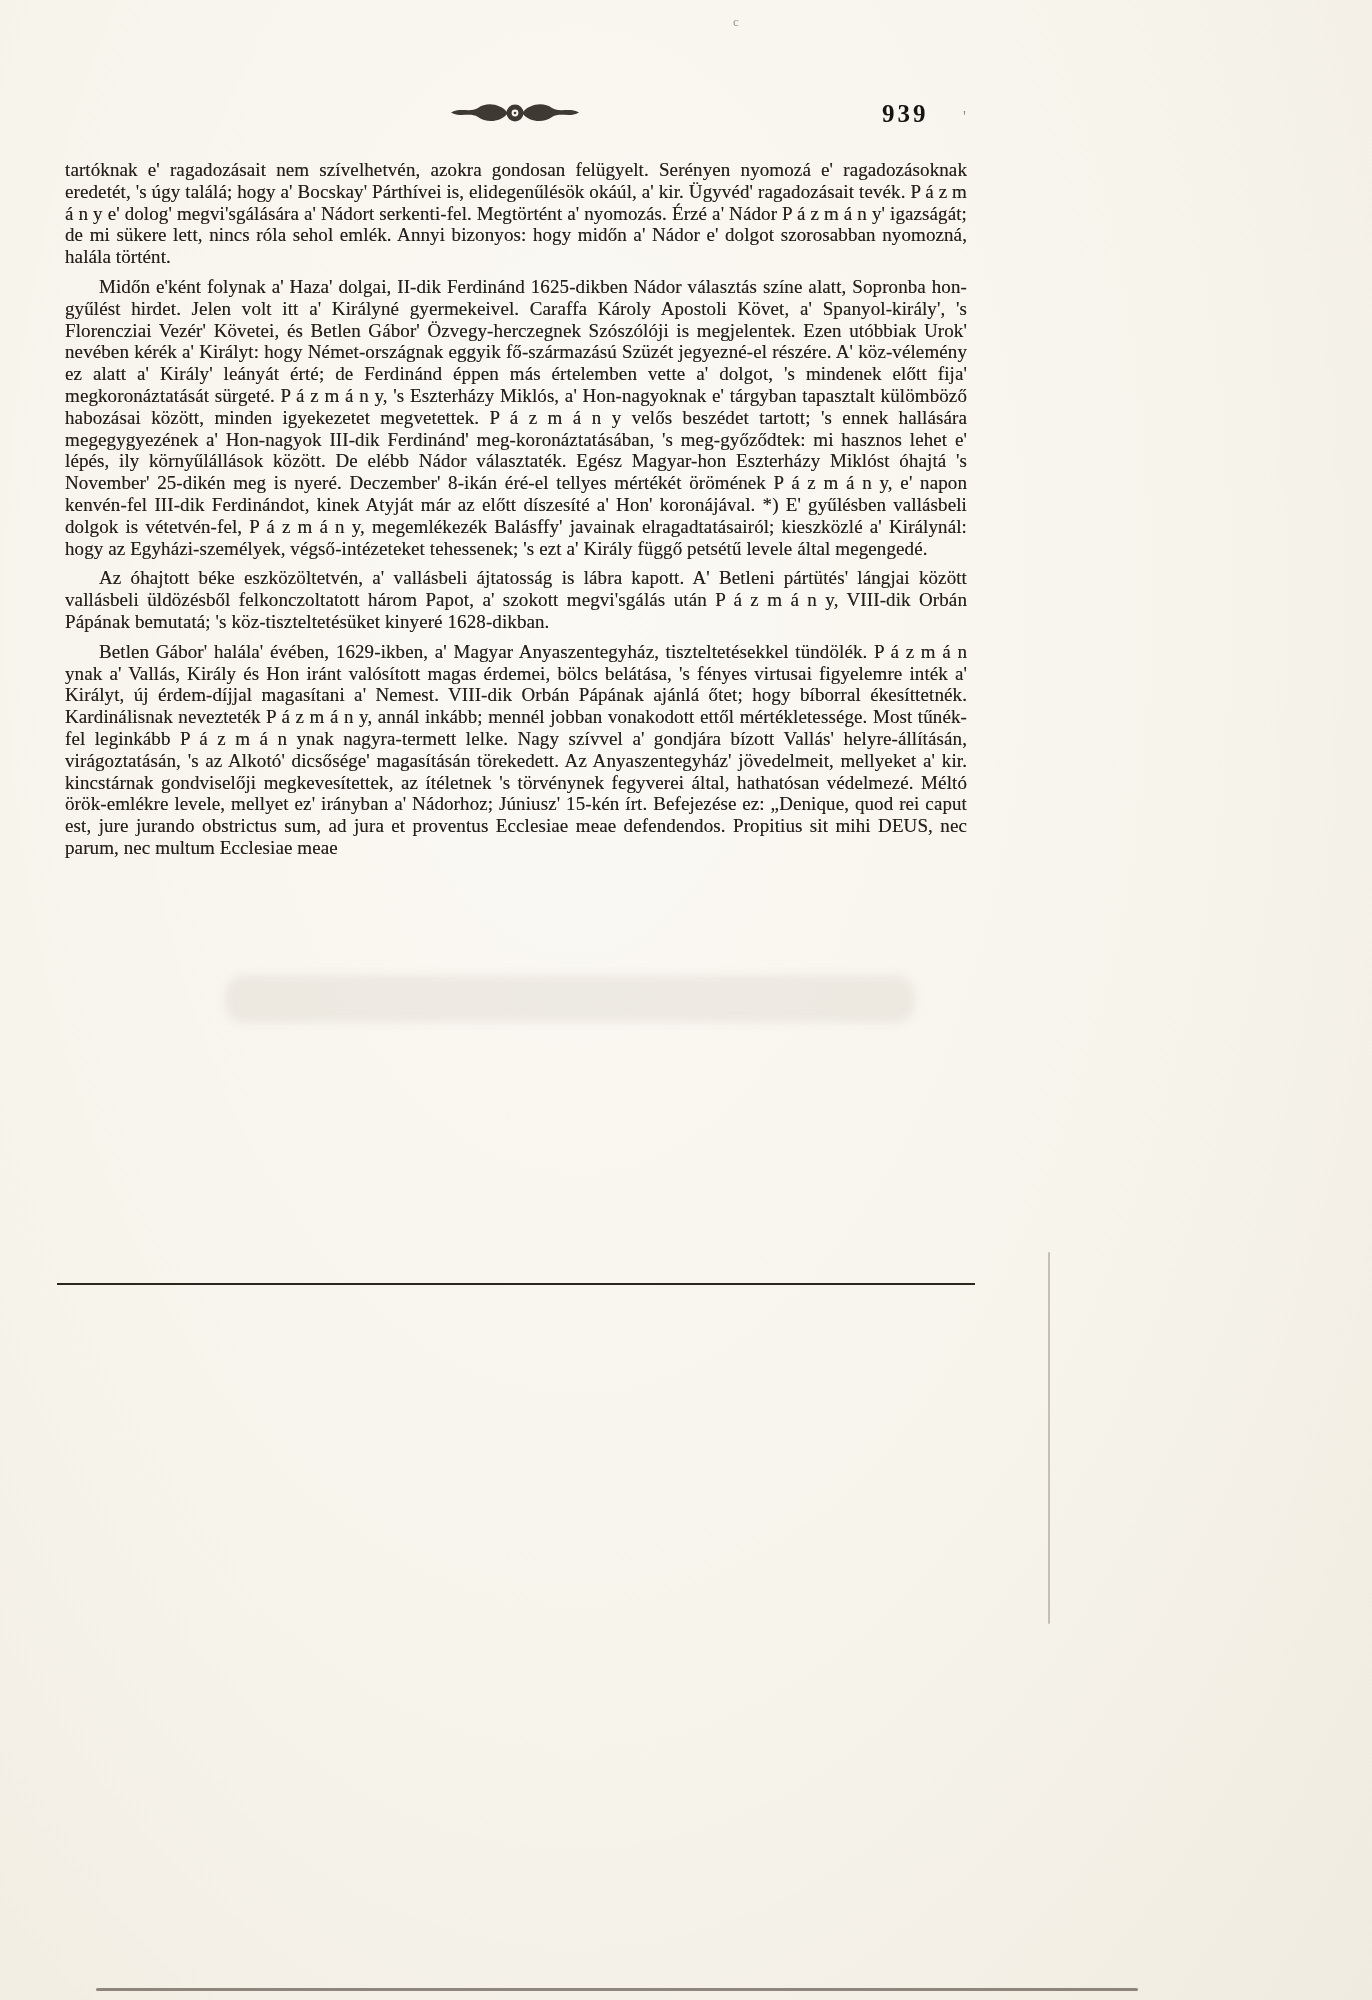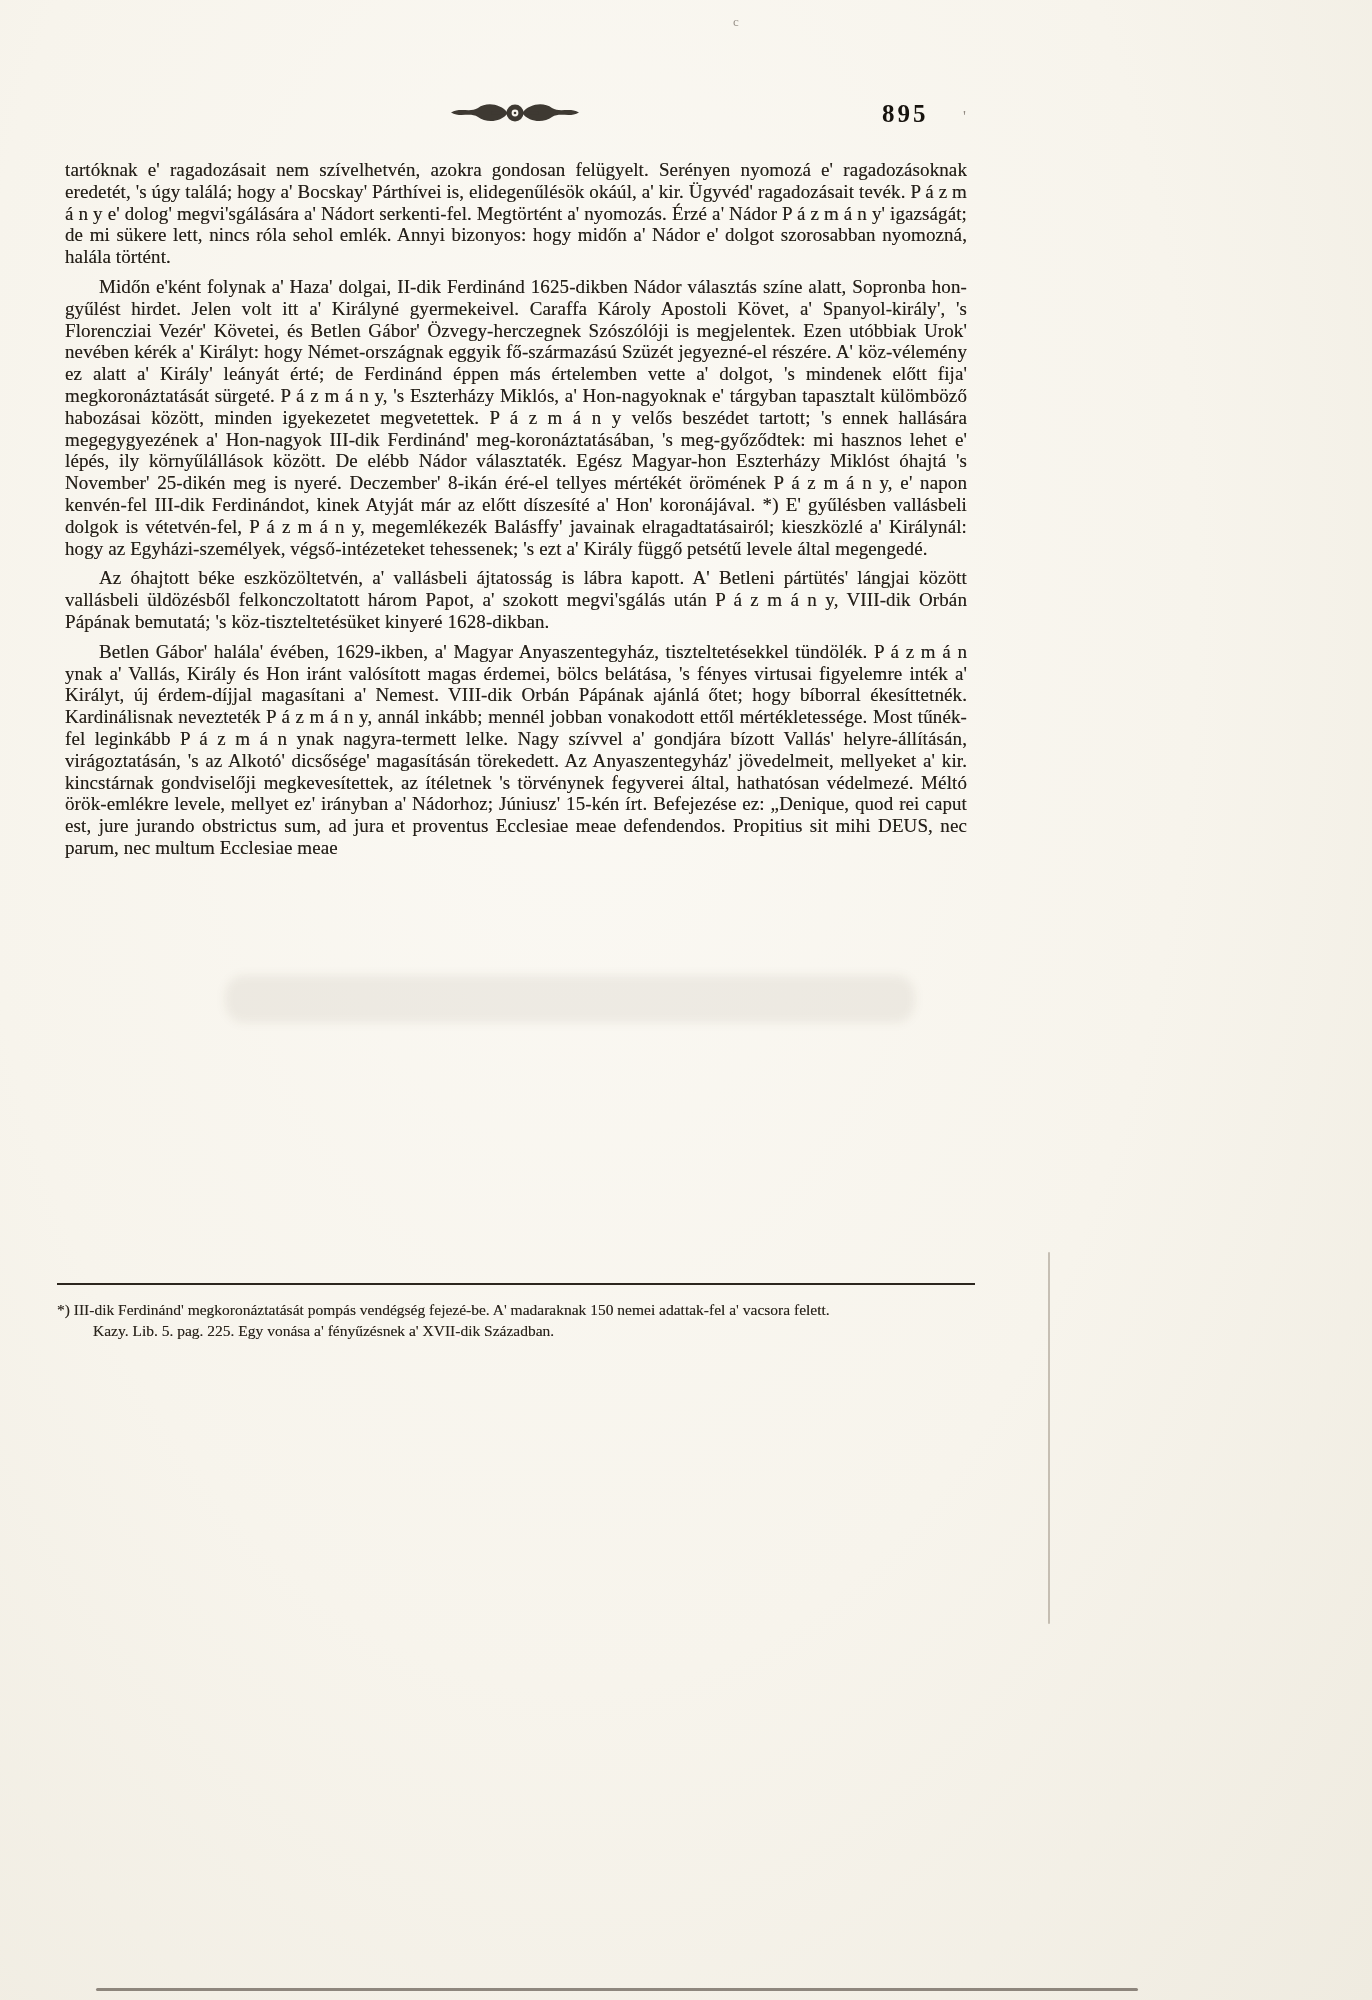--- a/index.html
+++ b/index.html
@@ -74,35 +74,31 @@
         <path d="M75 14 C83 4, 97 3, 105 9 C113 14, 123 8, 132 13.5 C123 19, 113 13, 105 18 C97 24, 83 24, 75 14 Z"></path>
         <ellipse cx="68" cy="14" rx="8.5" ry="8.5"></ellipse>
         <circle cx="68" cy="14" r="3.4" fill="#f7f4ec"></circle>
         <circle cx="68" cy="14" r="1.3"></circle>
         <rect x="44" y="12.6" width="14" height="2.6" rx="1.3"></rect>
         <rect x="78" y="12.6" width="14" height="2.6" rx="1.3"></rect>
       </g>
     </svg>
   </div>
 
-  <div class="page-number">895</div>
+  <div class="page-number">939</div>
   <div class="artifact-quote">'</div>
 
   <div class="text-block">
     <p class="first">tartóknak e' ragadozásait nem szívelhetvén, azokra gondosan felügyelt. Serényen nyomozá e' ragadozásoknak eredetét, 's úgy találá; hogy a' Bocskay' Párthívei is, elidegenűlésök okáúl, a' kir. Ügyvéd' ragadozásait tevék. P á z m á n y e' dolog' megvi'sgálására a' Nádort serkenti-fel. Megtörtént a' nyomozás. Érzé a' Nádor P á z m á n y' igazságát; de mi sükere lett, nincs róla sehol emlék. Annyi bizonyos: hogy midőn a' Nádor e' dolgot szorosabban nyomozná, halála történt.</p>
     <p>Midőn e'ként folynak a' Haza' dolgai, II-dik Ferdinánd 1625-dikben Nádor választás színe alatt, Sopronba hon-gyűlést hirdet. Jelen volt itt a' Királyné gyermekeivel. Caraffa Károly Apostoli Követ, a' Spanyol-király', 's Florencziai Vezér' Követei, és Betlen Gábor' Özvegy-herczegnek Szószólóji is megjelentek. Ezen utóbbiak Urok' nevében kérék a' Királyt: hogy Német-országnak eggyik fő-származású Szüzét jegyezné-el részére. A' köz-vélemény ez alatt a' Király' leányát érté; de Ferdinánd éppen más értelemben vette a' dolgot, 's mindenek előtt fija' megkoronáztatását sürgeté. P á z m á n y, 's Eszterházy Miklós, a' Hon-nagyoknak e' tárgyban tapasztalt külömböző habozásai között, minden igyekezetet megvetettek. P á z m á n y velős beszédet tartott; 's ennek hallására megegygyezének a' Hon-nagyok III-dik Ferdinánd' meg-koronáztatásában, 's meg-győződtek: mi hasznos lehet e' lépés, ily környűlállások között. De elébb Nádor választaték. Egész Magyar-hon Eszterházy Miklóst óhajtá 's November' 25-dikén meg is nyeré. Deczember' 8-ikán éré-el tellyes mértékét örömének P á z m á n y, e' napon kenvén-fel III-dik Ferdinándot, kinek Atyját már az előtt díszesíté a' Hon' koronájával. *) E' gyűlésben vallásbeli dolgok is vétetvén-fel, P á z m á n y, megemlékezék Balásffy' javainak elragadtatásairól; kieszközlé a' Királynál: hogy az Egyházi-személyek, végső-intézeteket tehessenek; 's ezt a' Király függő petsétű levele által megengedé.</p>
     <p>Az óhajtott béke eszközöltetvén, a' vallásbeli ájtatosság is lábra kapott. A' Betleni pártütés' lángjai között vallásbeli üldözésből felkonczoltatott három Papot, a' szokott megvi'sgálás után P á z m á n y, VIII-dik Orbán Pápának bemutatá; 's köz-tiszteltetésüket kinyeré 1628-dikban.</p>
     <p><span>Betlen Gábor' halála' évében, 1629-ikben, a' Magyar Anyaszentegyház, tiszteltetésekkel tündölék. P á z m á n ynak a' Vallás, Király és Hon iránt valósított magas érdemei, bölcs belátása, 's fényes virtusai figyelemre inték a' Királyt, új érdem-díjjal magasítani a' Nemest. VIII-dik Orbán Pápának ajánlá őtet; hogy bíborral ékesíttetnék. Kardinálisnak nevezteték P á z m á n y, annál inkább; mennél jobban vonakodott ettől mértékletessége. Most tűnék-fel leginkább P á z m á n ynak nagyra-termett lelke. Nagy szívvel a' gondjára bízott Vallás' helyre-állításán, virágoztatásán, 's az Alkotó' dicsősége' magasításán törekedett. Az Anyaszentegyház' jövedelmeit, mellyeket a' kir. kincstárnak gondviselőji megkevesítettek, az ítéletnek 's törvénynek fegyverei által, hathatósan védelmezé. Méltó örök-emlékre levele, mellyet ez' irányban a' Nádorhoz; Júniusz' 15-kén írt. Befejezése ez: </span><span class="italic">„Denique, quod rei caput est, jure jurando obstrictus sum, ad jura et proventus Ecclesiae meae defendendos. Propitius sit mihi DEUS, nec parum, nec multum Ecclesiae meae</span></p>
   </div>
 
   <div class="ink-smudge"></div>
 
   <div class="footnote-rule"></div>
 
-  <div class="footnote">
-    <p>*) III-dik Ferdinánd' megkoronáztatását pompás vendégség fejezé-be. A' madaraknak 150 nemei adattak-fel a' vacsora felett.</p>
-    <p class="indent">Kazy. Lib. 5. pag. 225. Egy vonása a' fényűzésnek a' XVII-dik Században.</p>
-  </div>
 
   <div class="artifact-vline"></div>
   <div class="artifact-bottom"></div>
 
 </div>
 
 </body></html>

